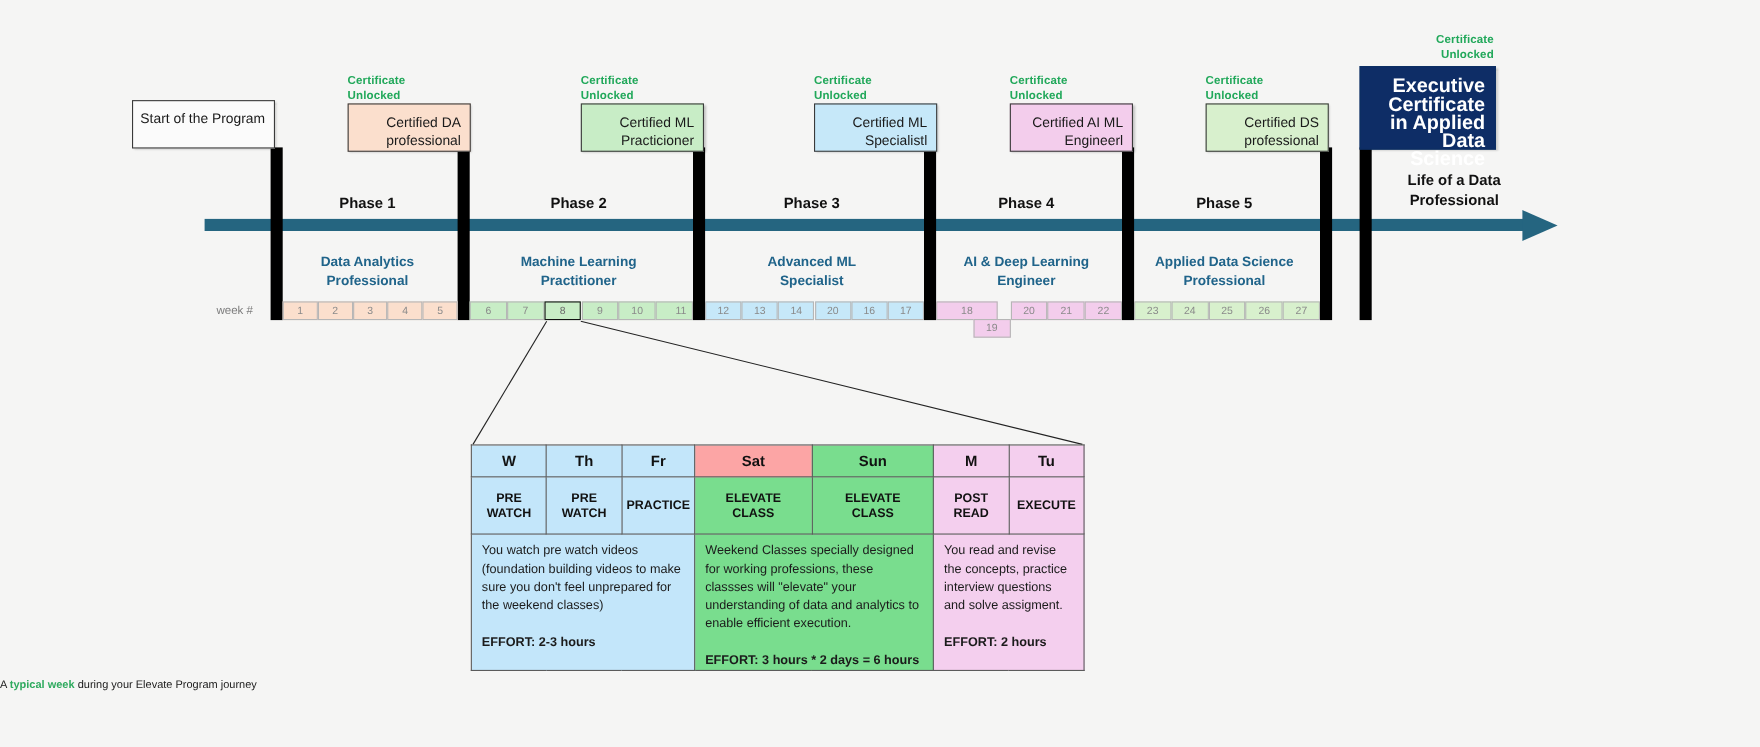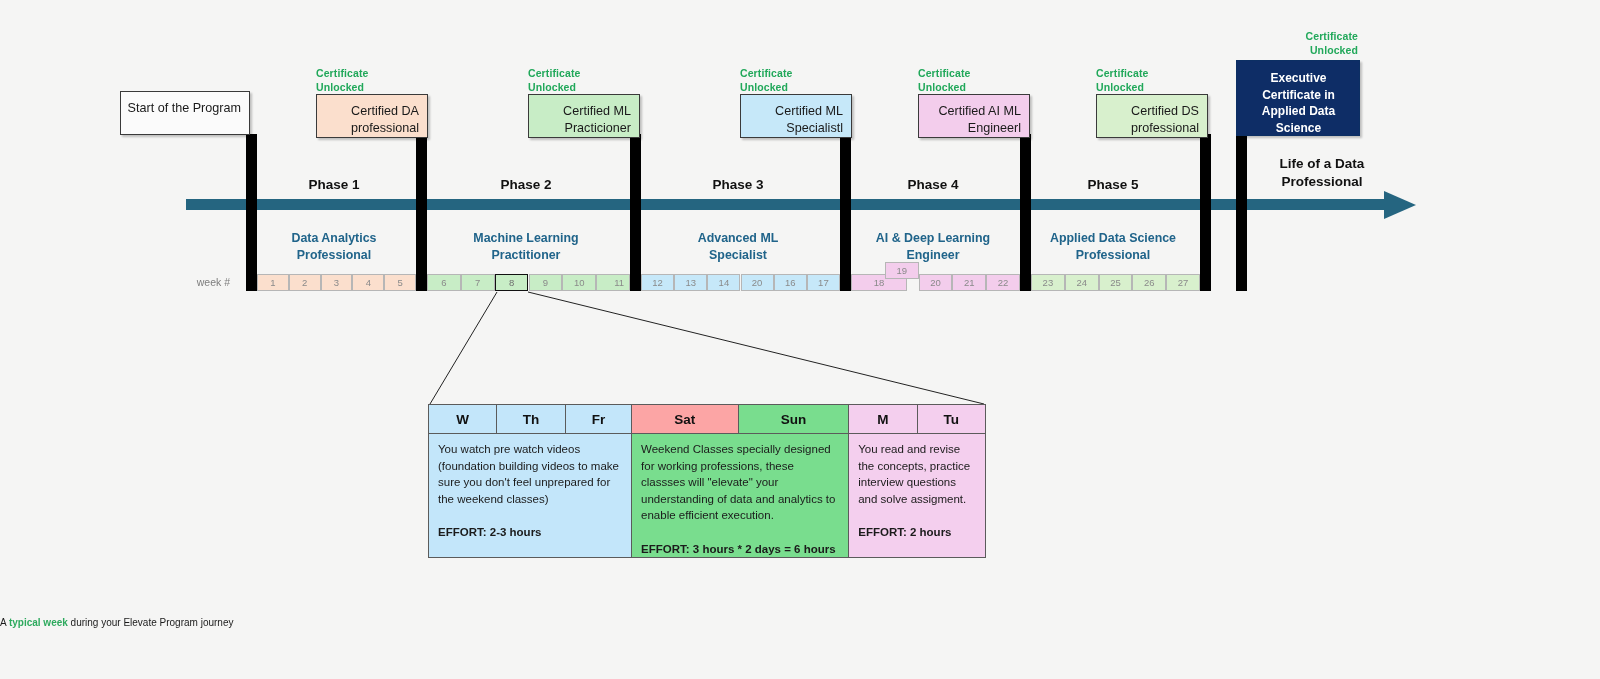--- a/index.html
+++ b/index.html
@@ -42,24 +42,24 @@
     box-sizing:border-box;
     border:1.3px solid #3a3a3a;
     font-size:12.6px;
     line-height:17px;
     color:#1a1a1a;
     text-align:right;
     padding:8px 8px 0 6px;
     box-shadow:1.5px 1.5px 2px rgba(0,0,0,.22);
   }
   .mbox.exec{
-    text-align:center;
+    text-align:right;
     color:#fff;
     font-weight:bold;
-    font-size:12px;
+    font-size:18px;
     line-height:16.5px;
     padding:9px 9px 0 10px;
     border-color:#0c2f63;
   }
 
   .phase-label{
     position:absolute;
     font-size:13.5px;
     font-weight:bold;
     color:#111;
@@ -211,21 +211,21 @@
       <div class="wcell" style="position: absolute; top: 274px; left: 528.5px; width: 33.8333px; background: rgb(200, 237, 198); border: 1px solid rgb(182, 182, 182);">9</div>
       <div class="wcell" style="position: absolute; top: 274px; left: 562.333px; width: 33.8333px; background: rgb(200, 237, 198); border: 1px solid rgb(182, 182, 182);">10</div>
       <div class="wcell" style="position: absolute; top: 274px; left: 596.167px; width: 33.8333px; background: rgb(200, 237, 198); border: 1px solid rgb(182, 182, 182); padding-left: 12px;">11</div>
       <div class="wcell" style="position: absolute; top: 274px; left: 641px; width: 33.1667px; background: rgb(198, 232, 249); border: 1px solid rgb(182, 182, 182);">12</div>
       <div class="wcell" style="position: absolute; top: 274px; left: 674.167px; width: 33.1667px; background: rgb(198, 232, 249); border: 1px solid rgb(182, 182, 182);">13</div>
       <div class="wcell" style="position: absolute; top: 274px; left: 707.333px; width: 33.1667px; background: rgb(198, 232, 249); border: 1px solid rgb(182, 182, 182);">14</div>
       <div class="wcell" style="position: absolute; top: 274px; left: 740.5px; width: 33.1667px; background: rgb(198, 232, 249); border: 1px solid rgb(182, 182, 182);">20</div>
       <div class="wcell" style="position: absolute; top: 274px; left: 773.667px; width: 33.1667px; background: rgb(198, 232, 249); border: 1px solid rgb(182, 182, 182);">16</div>
       <div class="wcell" style="position: absolute; top: 274px; left: 806.833px; width: 33.1667px; background: rgb(198, 232, 249); border: 1px solid rgb(182, 182, 182);">17</div>
       <div class="wcell" style="position: absolute; top: 274px; left: 851px; width: 56px; background: rgb(243, 205, 236); border: 1px solid rgb(182, 182, 182);">18</div>
-      <div class="wcell" style="position: absolute; top: 262px; left: 884.8px; width: 33.8px; background: rgb(243, 205, 236); border: 1px solid rgb(182, 182, 182);">19</div>
+      <div class="wcell" style="position: absolute; top: 290px; left: 884.8px; width: 33.8px; background: rgb(243, 205, 236); border: 1px solid rgb(182, 182, 182);">19</div>
       <div class="wcell" style="position: absolute; top: 274px; left: 918.6px; width: 33.8px; background: rgb(243, 205, 236); border: 1px solid rgb(182, 182, 182);">20</div>
       <div class="wcell" style="position: absolute; top: 274px; left: 952.4px; width: 33.8px; background: rgb(243, 205, 236); border: 1px solid rgb(182, 182, 182);">21</div>
       <div class="wcell" style="position: absolute; top: 274px; left: 986.2px; width: 33.8px; background: rgb(243, 205, 236); border: 1px solid rgb(182, 182, 182);">22</div>
       <div class="wcell" style="position: absolute; top: 274px; left: 1031px; width: 33.8px; background: rgb(216, 240, 205); border: 1px solid rgb(182, 182, 182);">23</div>
       <div class="wcell" style="position: absolute; top: 274px; left: 1064.8px; width: 33.8px; background: rgb(216, 240, 205); border: 1px solid rgb(182, 182, 182);">24</div>
       <div class="wcell" style="position: absolute; top: 274px; left: 1098.6px; width: 33.8px; background: rgb(216, 240, 205); border: 1px solid rgb(182, 182, 182);">25</div>
       <div class="wcell" style="position: absolute; top: 274px; left: 1132.4px; width: 33.8px; background: rgb(216, 240, 205); border: 1px solid rgb(182, 182, 182);">26</div>
       <div class="wcell" style="position: absolute; top: 274px; left: 1166.2px; width: 33.8px; background: rgb(216, 240, 205); border: 1px solid rgb(182, 182, 182);">27</div>
     </div>
 
@@ -237,20 +237,34 @@
   <table class="wk-table">
     <tbody>
         <tr>
       <td class="wk-hd" style="background:#c3e6fa;width:68px;">W</td>
       <td class="wk-hd" style="background:#c3e6fa;width:68px;">Th</td>
       <td class="wk-hd" style="background:#c3e6fa;width:66px;">Fr</td>
       <td class="wk-hd" style="background:#fca5a5;width:106px;">Sat</td>
       <td class="wk-hd" style="background:#79dd8e;width:110px;">Sun</td>
       <td class="wk-hd" style="background:#f4cfee;width:68px;">M</td>
       <td class="wk-hd" style="background:#f4cfee;width:68px;">Tu</td>
+    </tr>
+    <tr>
+      <td class="wk-act" style="background:#c3e6fa;">PRE
+WATCH</td>
+      <td class="wk-act" style="background:#c3e6fa;">PRE
+WATCH</td>
+      <td class="wk-act" style="background:#c3e6fa;">PRACTICE</td>
+      <td class="wk-act" style="background:#79dd8e;">ELEVATE
+CLASS</td>
+      <td class="wk-act" style="background:#79dd8e;">ELEVATE
+CLASS</td>
+      <td class="wk-act" style="background:#f4cfee;">POST
+READ</td>
+      <td class="wk-act" style="background:#f4cfee;">EXECUTE</td>
     </tr>
     <tr>
       <td class="wk-desc" colspan="3" style="background:#c3e6fa;">
         <span>You watch pre watch videos (foundation building videos to make sure you don't feel unprepared for the weekend classes)</span>
         <span class="eff">EFFORT: 2-3 hours</span>
       </td>
       <td class="wk-desc" colspan="2" style="background:#79dd8e;">
         <span>Weekend Classes specially designed for working professions, these classses will "elevate" your understanding of data and analytics to enable efficient execution.</span>
         <span class="eff">EFFORT: 3 hours * 2 days = 6 hours</span>
       </td>

